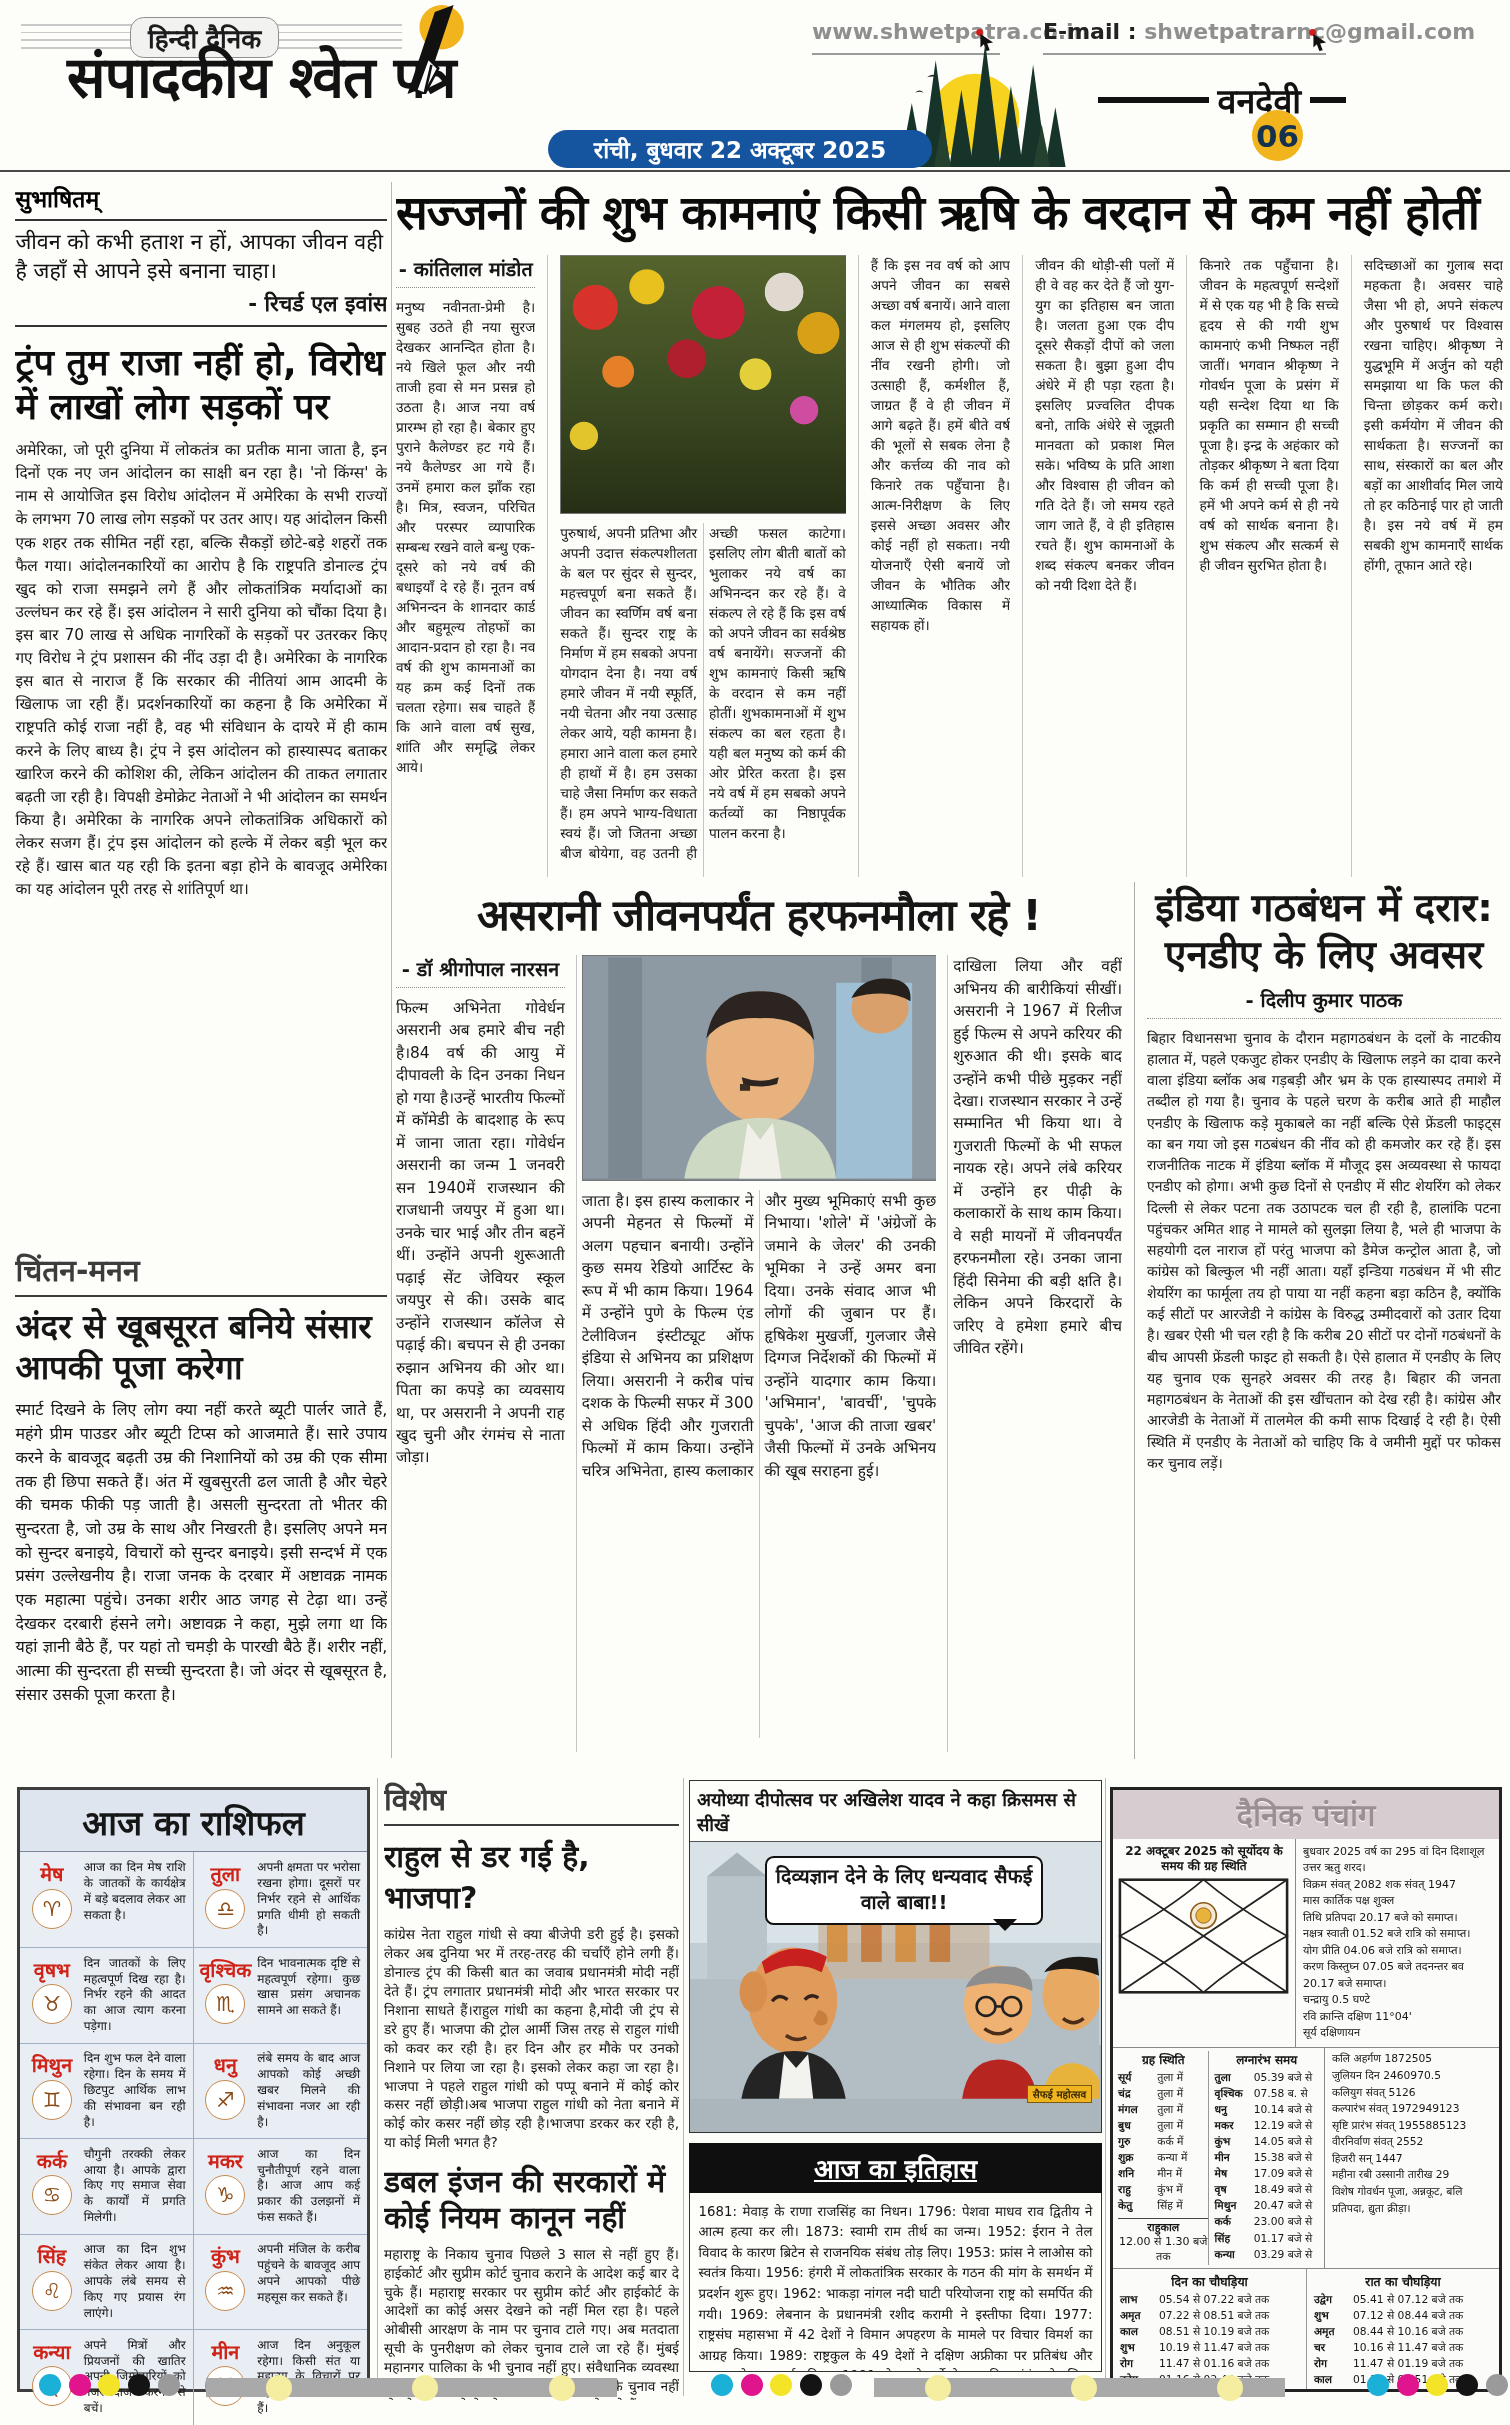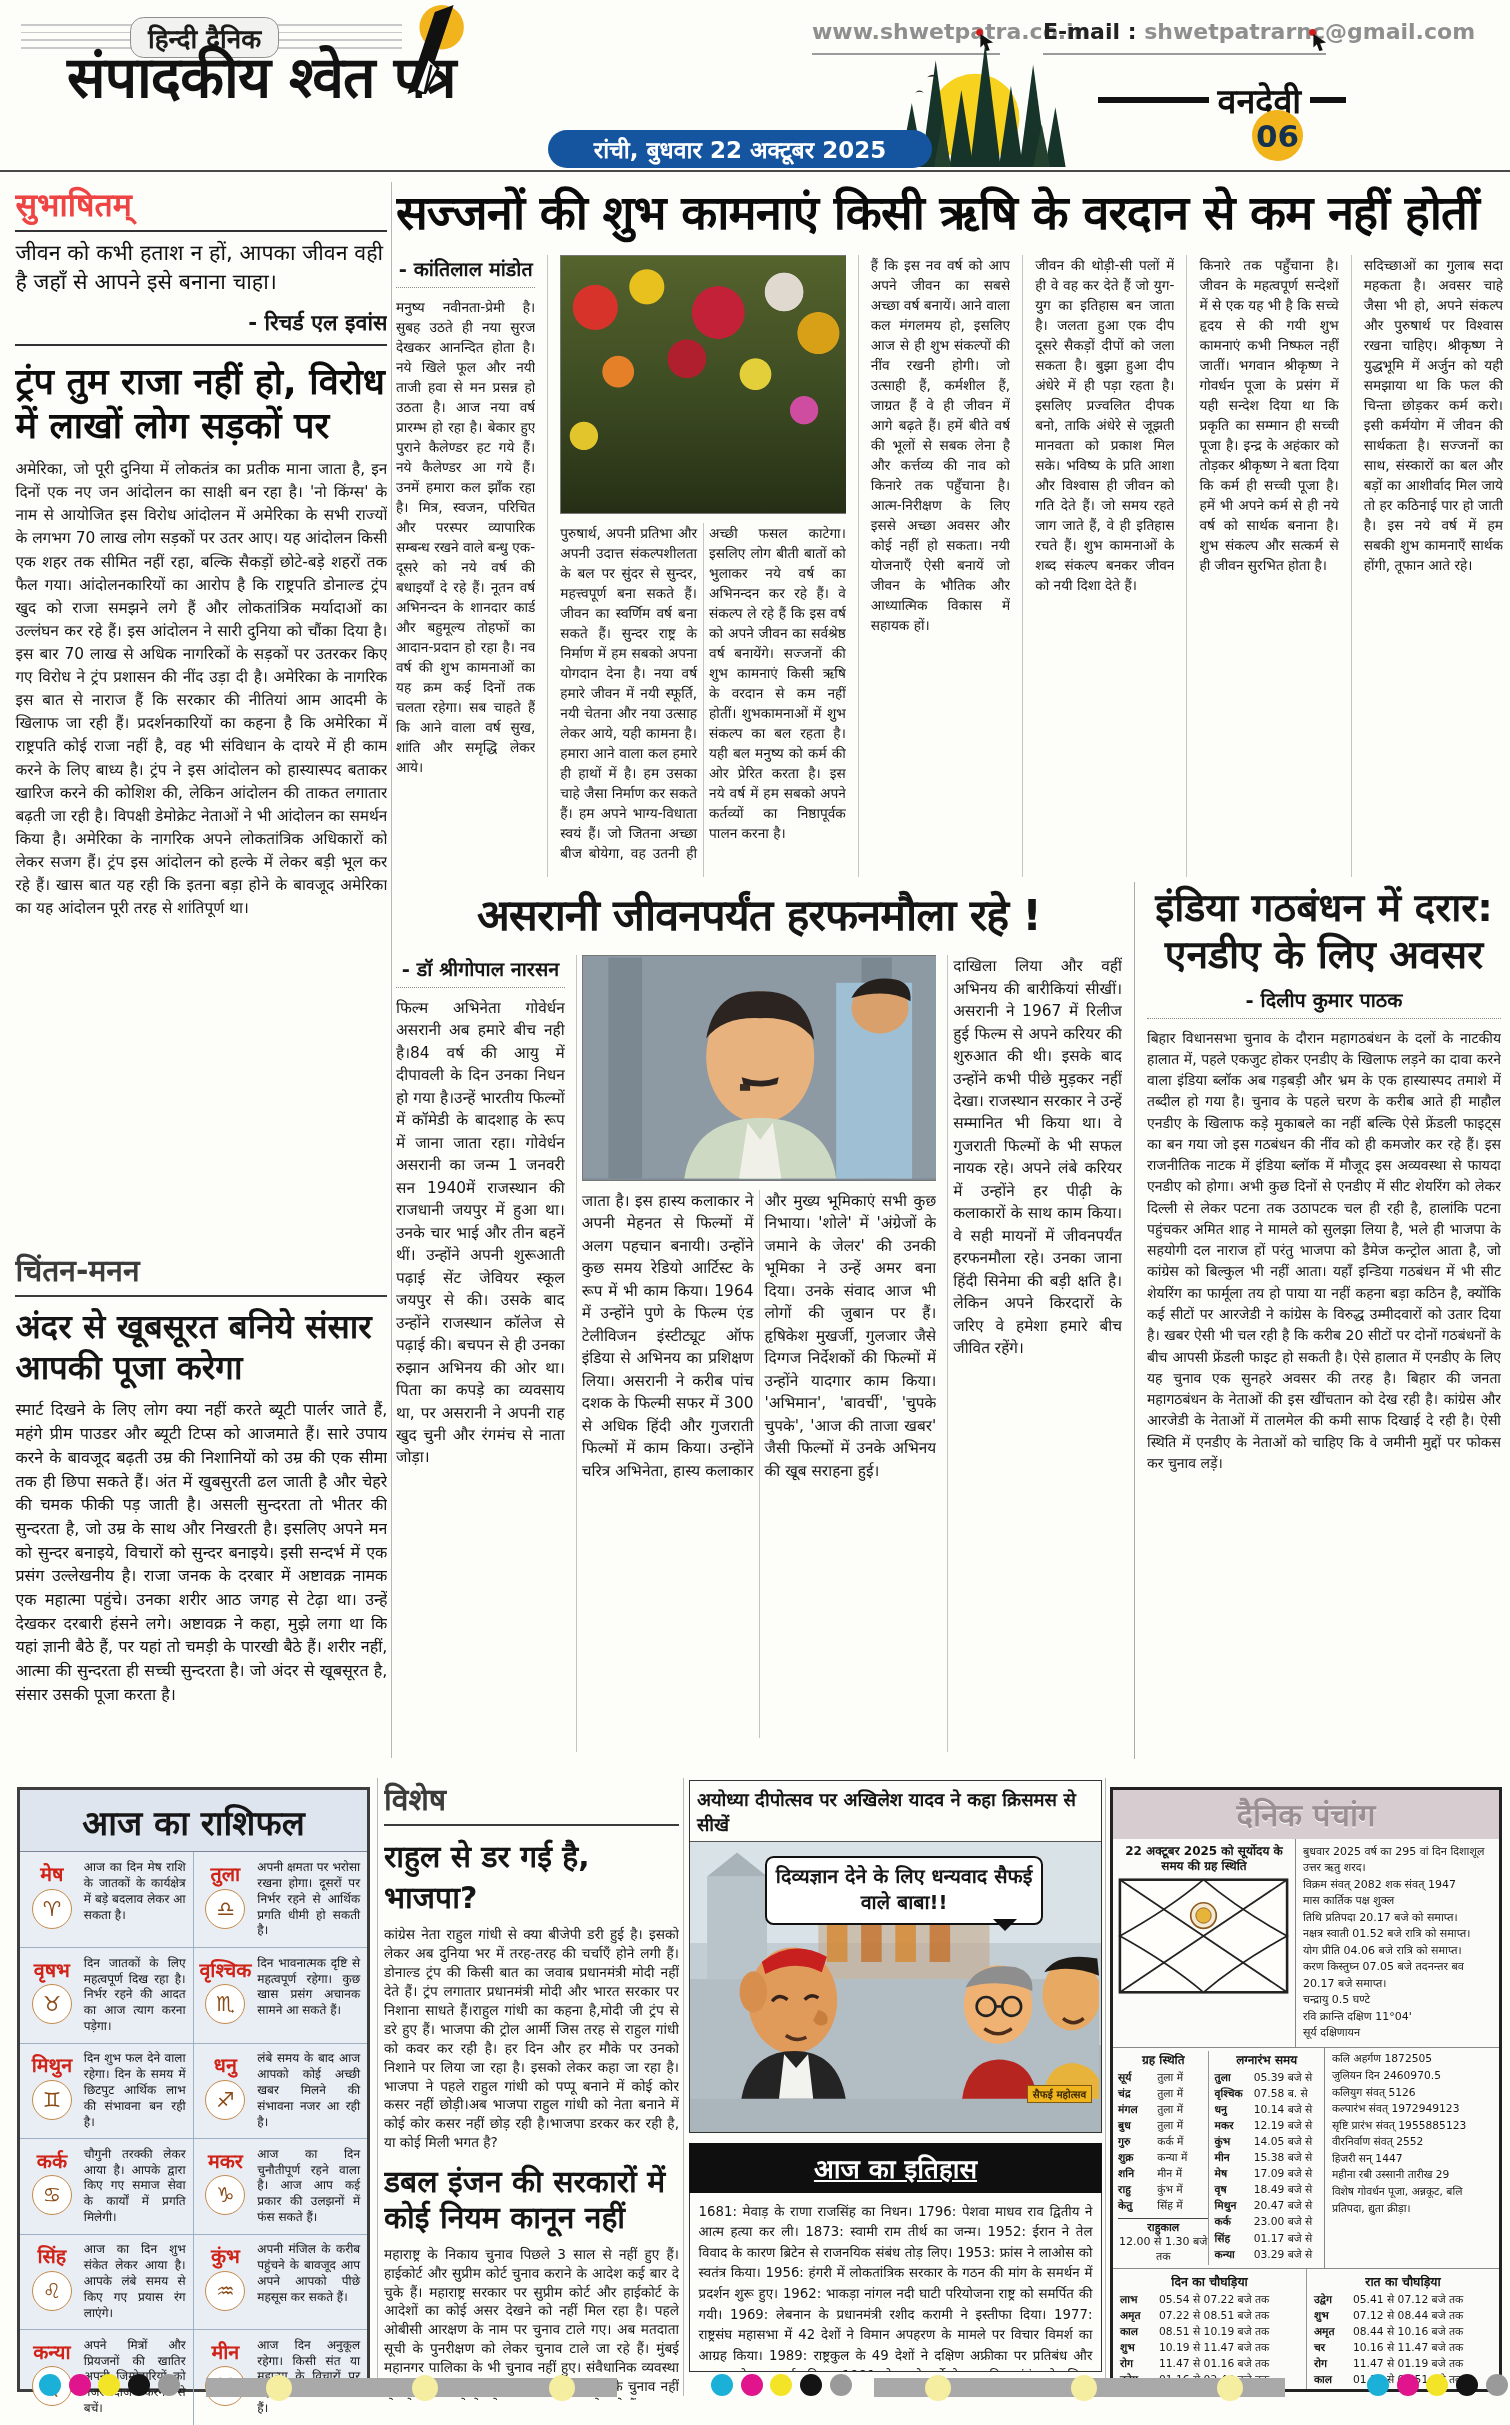--- a/index.html
+++ b/index.html
@@ -30,24 +30,24 @@
     font-size:23px;font-weight:bold;}
   .hdr-rule{position:absolute;left:0;top:170px;width:1511px;height:1.7px;background:#4a4a4a;}
   
   .kicker{font-size:30px;font-weight:800;color:#3c3c3c;border-bottom:2.6px solid #3c3c3c;padding-bottom:5.1px;margin:0 0 8.6px 0;}
   .byline{font-size:19.7px;font-weight:bold;text-align:center;border-bottom:1.7px dotted #8a8a8a;padding-bottom:5.1px;margin:0 0 8.6px 0;}
   .vrule{position:absolute;width:0.9px;background:#b8b8b8;}
   p{margin:0;}
   .jt{text-align:justify;}
   
   .leftcol{position:absolute;left:15.4px;top:182px;width:372px;height:1060px;overflow:hidden;}
-  .subh-h{font-size:32px;font-weight:800;color:#ef4444;margin:0 0 5.1px 0;}
+  .subh-h{font-size:23px;font-weight:800;color:#000000;margin:0 0 5.1px 0;}
   .subh-box{border-top:2.6px solid #333;border-bottom:2.6px solid #333;padding:6.9px 0 8.6px 0;}
   .subh-q{font-size:21.4px;line-height:1.35;color:#111;}
-  .subh-a{font-size:21.4px;font-weight:bold;text-align:right;margin-top:10px;}
+  .subh-a{font-size:21.4px;font-weight:bold;text-align:right;margin-top:2px;}
   .trump-h{font-size:36px;line-height:1.22;font-weight:800;color:#0d0d0d;margin:13.7px 0 10.3px 0;}
   .trump-b{font-size:15.4px;line-height:1.5;}
   .chintan{position:absolute;left:15.4px;top:1249px;width:372px;height:510px;overflow:hidden;}
   .chintan-h{font-size:33px;line-height:1.25;font-weight:800;margin:6.9px 0 10.3px 0;}
   .chintan-b{font-size:16px;line-height:1.48;}
   
   .mainart{position:absolute;left:396px;top:176px;width:1107px;height:701px;overflow:hidden;}
   .main-h{font-size:47px;font-weight:800;letter-spacing:-0.9px;white-space:nowrap;margin:3.4px 0 12px 0;color:#0b0b0b;}
   .main-cols{display:flex;height:625px;overflow:hidden;}
   .mcol{flex:1 1 0;overflow:hidden;}

